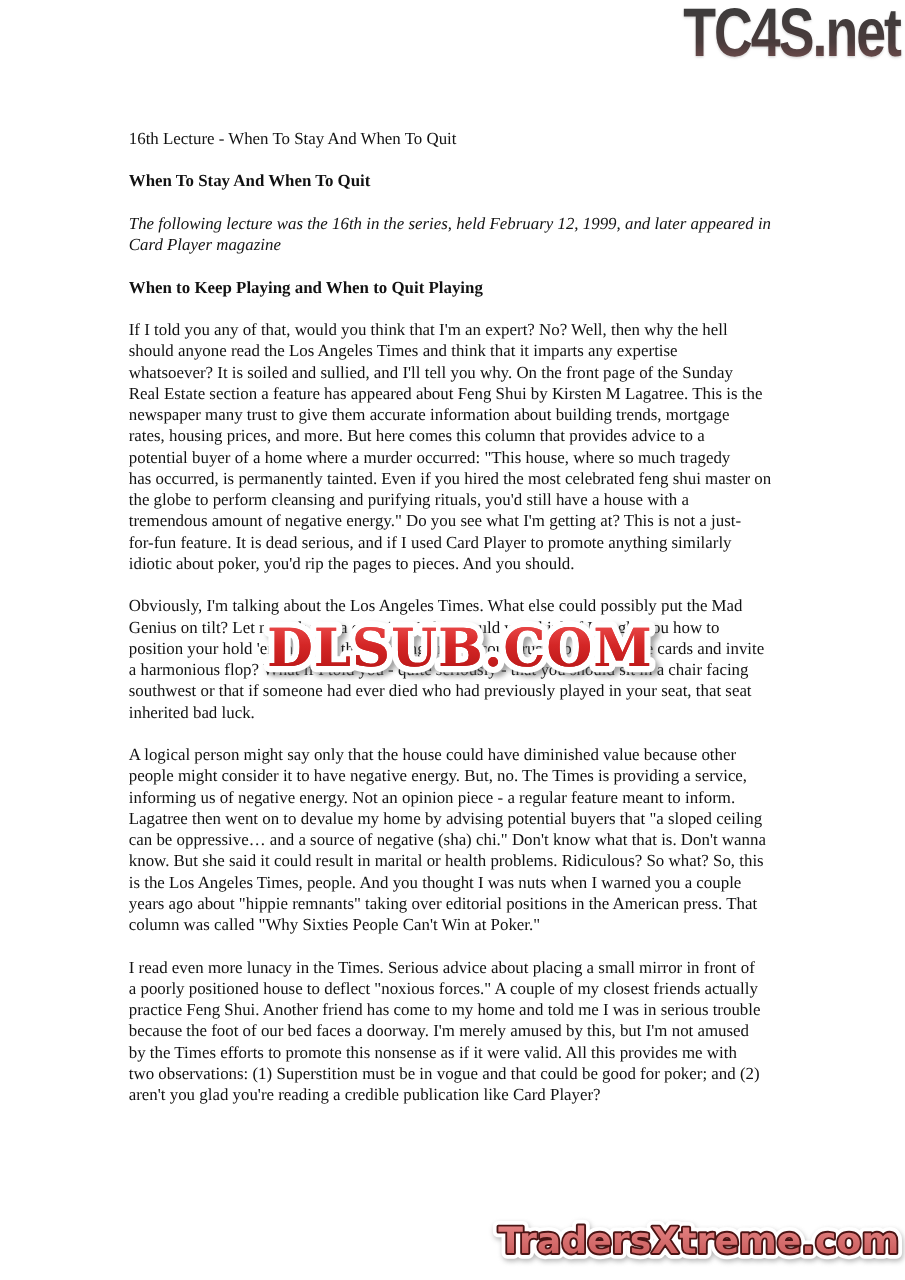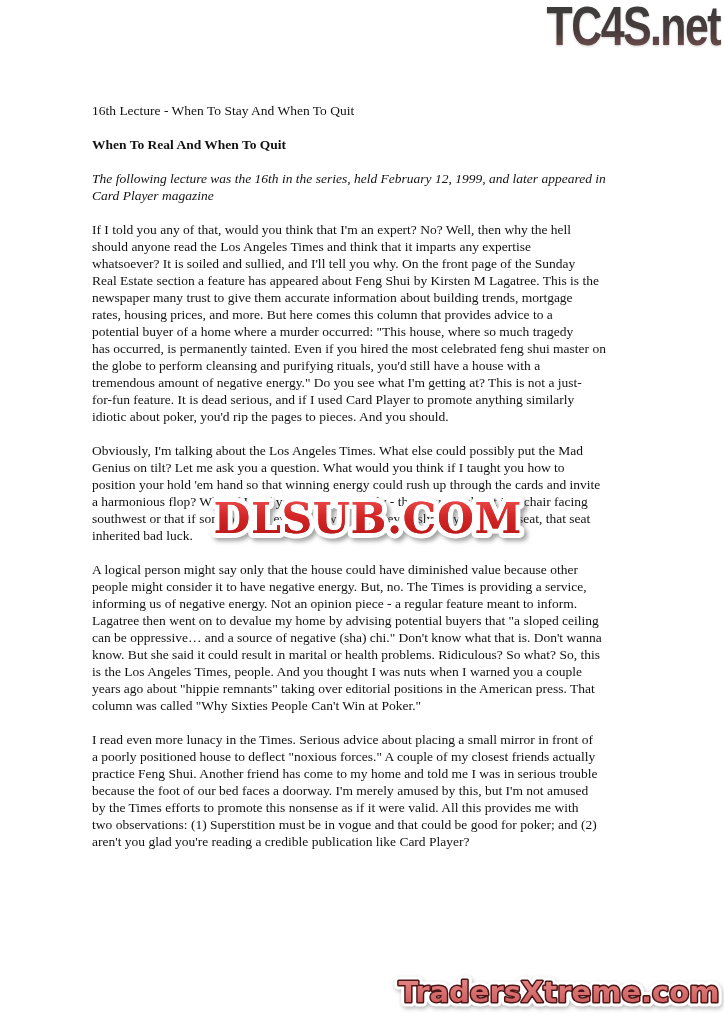--- a/index.html
+++ b/index.html
@@ -14,21 +14,21 @@
     overflow: hidden;
     font-family: "Liberation Serif", serif;
   }
   .page {
     position: absolute;
     inset: 0;
     background: #ffffff;
   }
   .content {
     position: absolute;
-    left: 92px;
+    left: 103px;
     top: 85px;
     width: 590px;
     color: #121212;
     font-size: 13.5px;
     line-height: 17px;
   }
   .content p {
     margin: 17px 0 0 0;
     white-space: pre;
   }
@@ -73,23 +73,24 @@
     user-select: none;
   }
 </style>
 </head>
 <body>
 
 <div class="page">
 
   <div class="content">
     <p class="header-line">16th Lecture - When To Stay And When To Quit</p>
-    <p class="doc-title">When To Real And When To Quit</p>
+    <p class="doc-title">When To Stay And When To Quit</p>
     <p class="doc-subtitle">The following lecture was the 16th in the series, held February 12, 1999, and later appeared in
 Card Player magazine</p>
+    <p class="section-heading">When to Keep Playing and When to Quit Playing</p>
     <p>If I told you any of that, would you think that I'm an expert? No? Well, then why the hell
 should anyone read the Los Angeles Times and think that it imparts any expertise
 whatsoever? It is soiled and sullied, and I'll tell you why. On the front page of the Sunday
 Real Estate section a feature has appeared about Feng Shui by Kirsten M Lagatree. This is the
 newspaper many trust to give them accurate information about building trends, mortgage
 rates, housing prices, and more. But here comes this column that provides advice to a
 potential buyer of a home where a murder occurred: "This house, where so much tragedy
 has occurred, is permanently tainted. Even if you hired the most celebrated feng shui master on
 the globe to perform cleansing and purifying rituals, you'd still have a house with a
 tremendous amount of negative energy." Do you see what I'm getting at? This is not a just-

